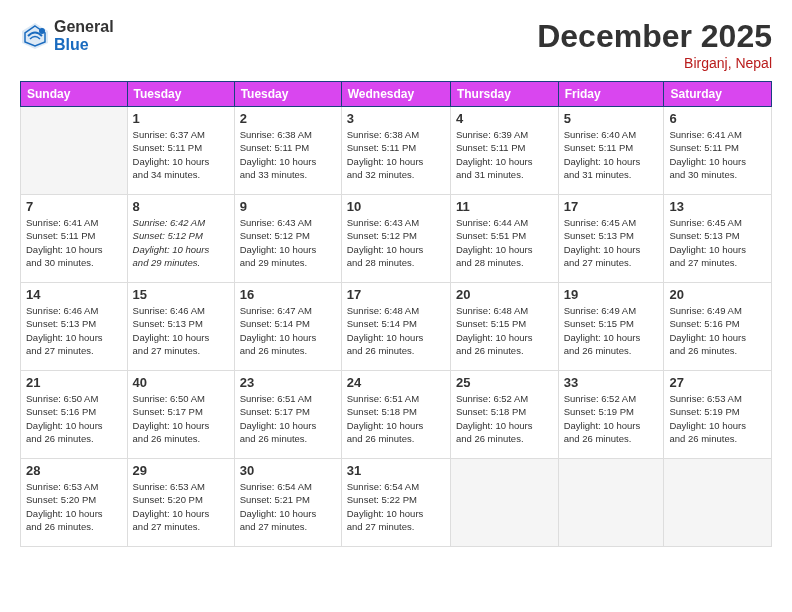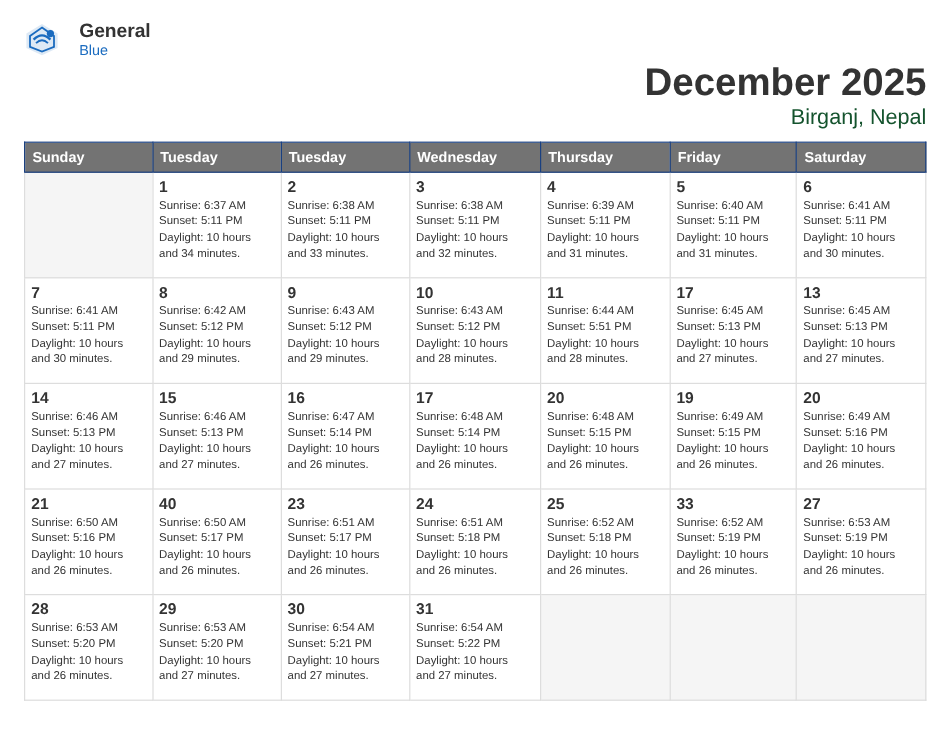--- a/index.html
+++ b/index.html
@@ -23,57 +23,55 @@
       margin-bottom: 10px;
     }
     .logo {
       display: flex;
       align-items: center;
     }
     .logo-text {
       display: flex;
       flex-direction: column;
       line-height: 1.1;
-      margin-left: 12px;
     }
     .logo-general {
       font-size: 16px;
       font-weight: bold;
       color: #333;
     }
     .logo-blue {
-      font-size: 12px;
-      font-weight: normal;
+      font-size: 16px;
+      font-weight: bold;
       color: #1a6bbf;
     }
     .logo-icon {
       width: 30px;
       height: 30px;
       margin-right: 4px;
     }
     .title-block {
       text-align: right;
-      margin-top: 32px;
     }
     .month-title {
       font-size: 32px;
       font-weight: bold;
       color: #333;
     }
     .location {
-      font-size: 18px;
-      color: #14532d;
+      font-size: 14px;
+      color: #b91c1c;
     }
     .calendar {
       width: 100%;
       border-collapse: collapse;
       border: 1px solid #ccc;
     }
     .calendar th {
-      background: #737373;
+      background: #d946ef;
       color: #fff;
       font-size: 12px;
       font-weight: bold;
       padding: 5px 6px;
       text-align: left;
       border: 1px solid #1a4080;
     }
     .calendar td {
       vertical-align: top;
       border: 1px solid #ddd;
@@ -190,21 +188,21 @@
         <tr class="week-row">
           <td>
             <span class="day-num">7</span>
             <div class="day-info" style="white-space: pre-line;">Sunrise: 6:41 AM
 Sunset: 5:11 PM
 Daylight: 10 hours
 and 30 minutes.</div>
           </td>
           <td>
             <span class="day-num">8</span>
-            <div class="day-info" style="white-space: pre-line;">Sunrise: 6:42 AM
+            <div class="day-info" style="white-space: pre-line; font-style: italic;">Sunrise: 6:42 AM
 Sunset: 5:12 PM
 Daylight: 10 hours
 and 29 minutes.</div>
           </td>
           <td>
             <span class="day-num">9</span>
             <div class="day-info" style="white-space: pre-line;">Sunrise: 6:43 AM
 Sunset: 5:12 PM
 Daylight: 10 hours
 and 29 minutes.</div>

